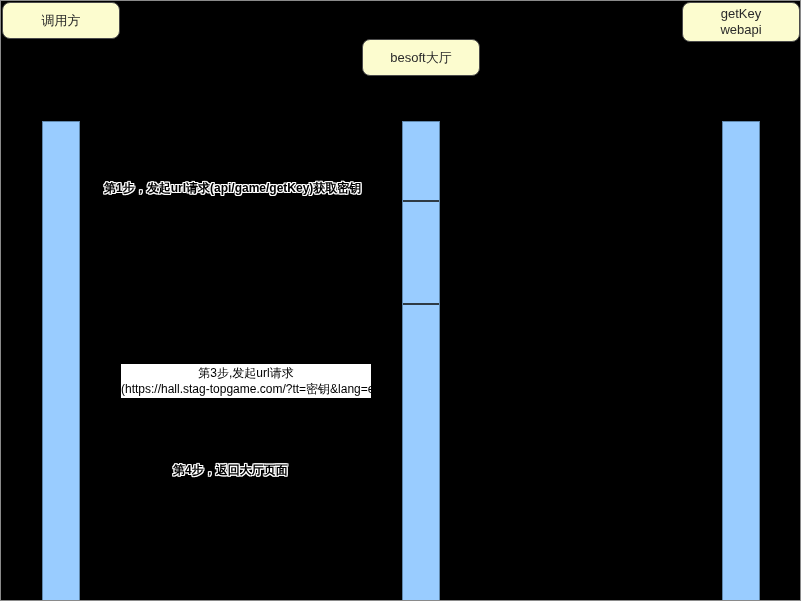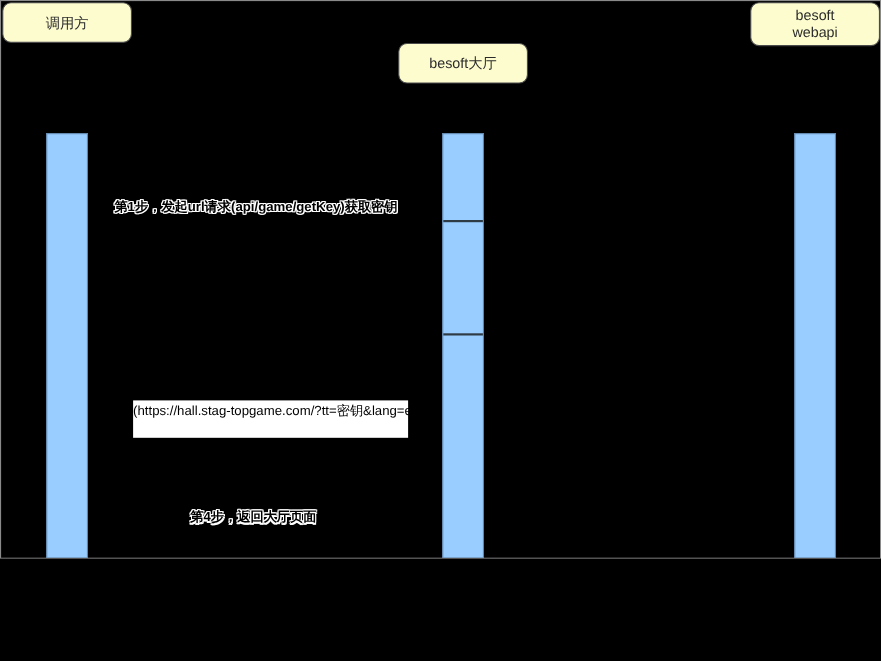--- a/index.html
+++ b/index.html
@@ -4,21 +4,21 @@
 <style>
   html, body {
     margin: 0;
     padding: 0;
     background: #000000;
     font-family: "Liberation Sans", "DejaVu Sans", sans-serif;
   }
   .stage {
     position: relative;
     width: 801px;
-    height: 508px;
+    height: 601px;
     box-sizing: border-box;
     background: var(--background, #000000);
     border: 1px solid #8a8a8a;
     overflow: hidden;
   }
   
   .actor {
     position: absolute;
     box-sizing: border-box;
     background: var(--actor_fill, #FCFCCF);
@@ -102,30 +102,31 @@
 
 <div class="stage">
 
   <div class="actor actor-caller">
     <span class="msg-line">调用方</span>
   </div>
   <div class="actor actor-hall">
     <span class="msg-line">besoft大厅</span>
   </div>
   <div class="actor actor-webapi">
-    <span class="msg-line">besoft</span>
+    <span class="msg-line">getKey</span>
     <span class="msg-line">webapi</span>
   </div>
 
   <div class="activation activation-caller"></div>
   <div class="activation activation-hall">
     <div class="segment-divider divider-1"></div>
     <div class="segment-divider divider-2"></div>
   </div>
   <div class="activation activation-webapi"></div>
 
   <div class="msg msg-step1">第1步，发起url请求(api/game/getKey)获取密钥</div>
   <div class="msg-boxed">
+    <span class="msg-line">第3步,发起url请求</span>
     <span class="msg-line">(https://hall.stag-topgame.com/?tt=密钥&amp;lang=en)</span>
   </div>
   <div class="msg msg-step4">第4步，返回大厅页面</div>
 
 </div>
 
 </body></html>

